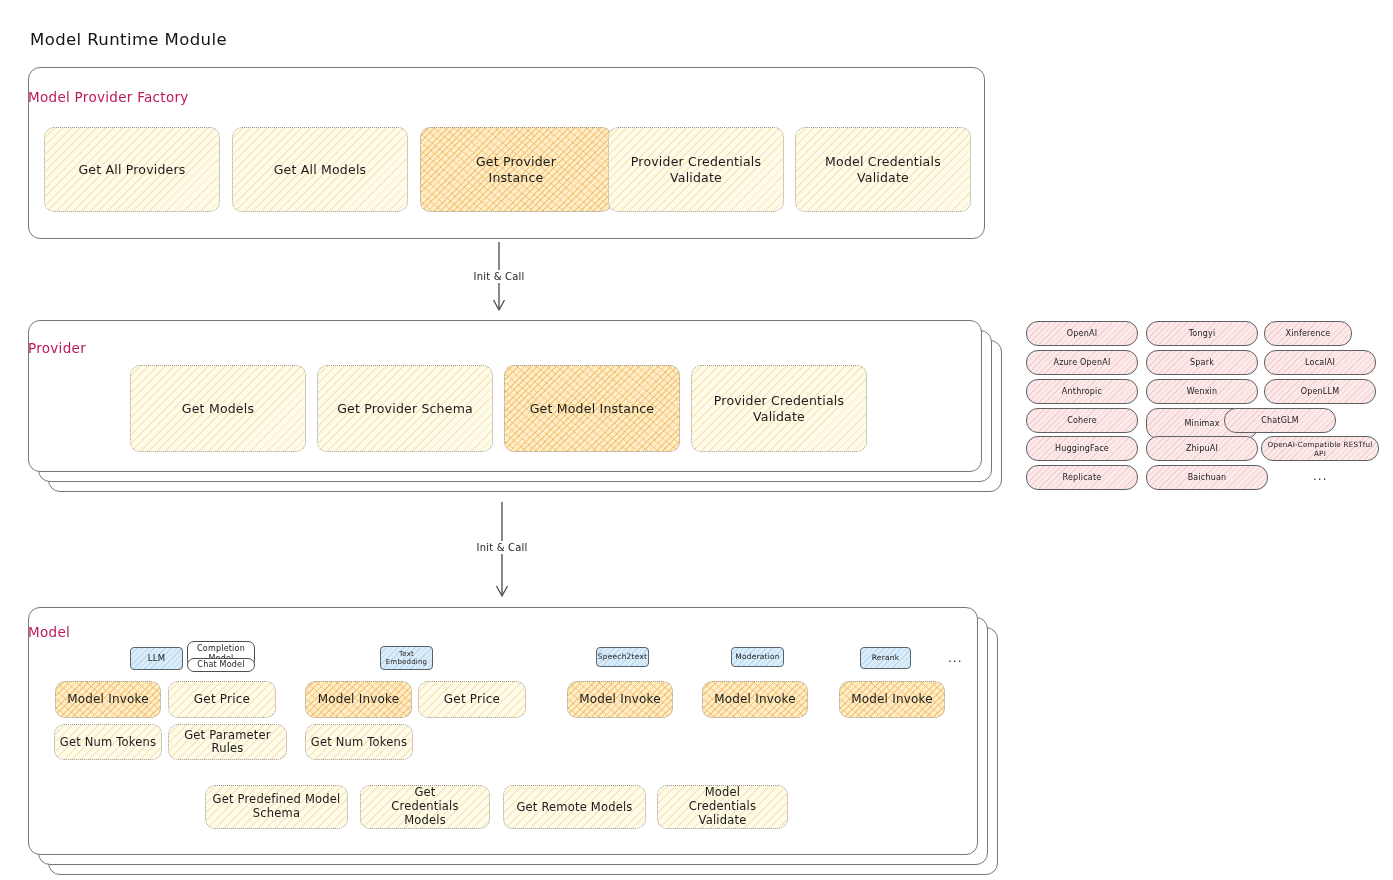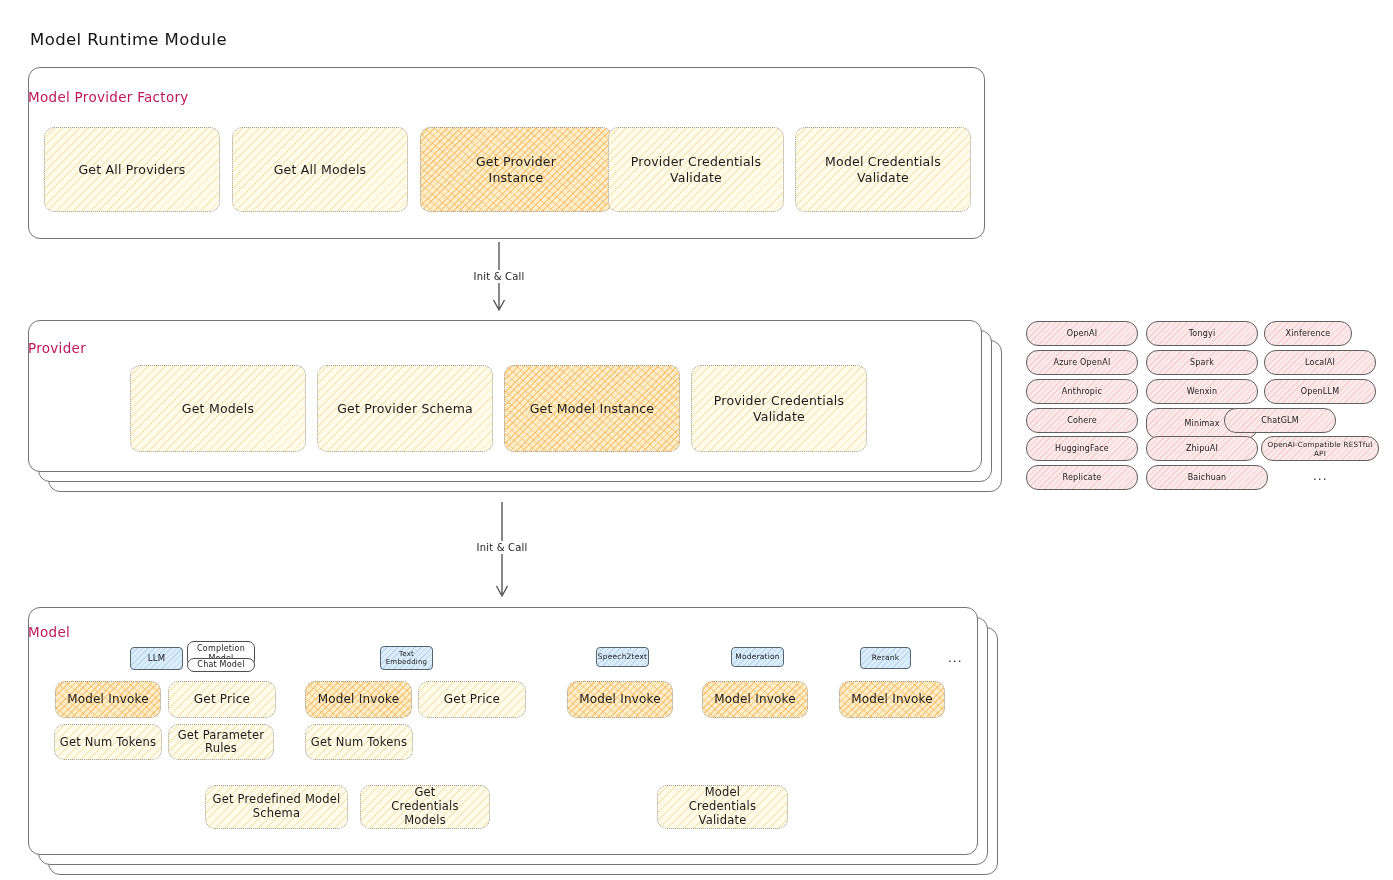--- a/index.html
+++ b/index.html
@@ -117,20 +117,21 @@
 
   <div class="node orange" style="left:55px;top:661px;width:106px;height:37px;font-size:12px">Model Invoke</div>
   <div class="node yellow" style="left:168px;top:661px;width:108px;height:37px;font-size:12px">Get Price</div>
   <div class="node orange" style="left:305px;top:661px;width:107px;height:37px;font-size:12px">Model Invoke</div>
   <div class="node yellow" style="left:418px;top:661px;width:108px;height:37px;font-size:12px">Get Price</div>
   <div class="node orange" style="left:567px;top:661px;width:106px;height:37px;font-size:12px">Model Invoke</div>
   <div class="node orange" style="left:702px;top:661px;width:106px;height:37px;font-size:12px">Model Invoke</div>
   <div class="node orange" style="left:839px;top:661px;width:106px;height:37px;font-size:12px">Model Invoke</div>
 
   <div class="node yellow" style="left:54px;top:704px;width:108px;height:36px;font-size:11.5px">Get Num Tokens</div>
-  <div class="node yellow" style="left:168px;top:704px;width:106px;height:36px;font-size:11.5px;padding:0 8px;line-height:1.15">Get Parameter Rules</div>
+  <div class="node yellow" style="left:168px;top:704px;width:119px;height:36px;font-size:11.5px;padding:0 8px;line-height:1.15">Get Parameter Rules</div>
   <div class="node yellow" style="left:305px;top:704px;width:108px;height:36px;font-size:11.5px">Get Num Tokens</div>
 
   <div class="node yellow" style="left:205px;top:765px;width:143px;height:44px;font-size:11.5px;padding:0 6px;line-height:1.2">Get Predefined Model Schema</div>
   <div class="node yellow" style="left:360px;top:765px;width:130px;height:44px;font-size:11.5px;padding:0 18px;line-height:1.2">Get Credentials Models</div>
+  <div class="node yellow" style="left:503px;top:765px;width:143px;height:44px;font-size:11.5px;padding:0 6px">Get Remote Models</div>
   <div class="node yellow" style="left:657px;top:765px;width:131px;height:44px;font-size:11.5px;padding:0 12px;line-height:1.2">Model Credentials Validate</div>
 
 </div>
 
 </body></html>

